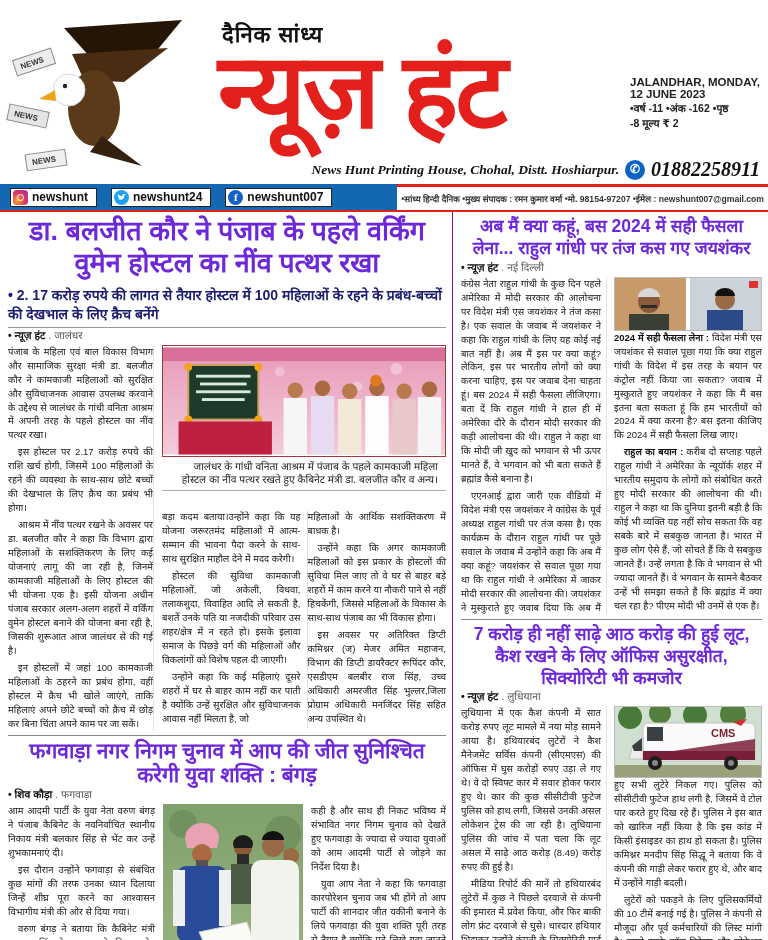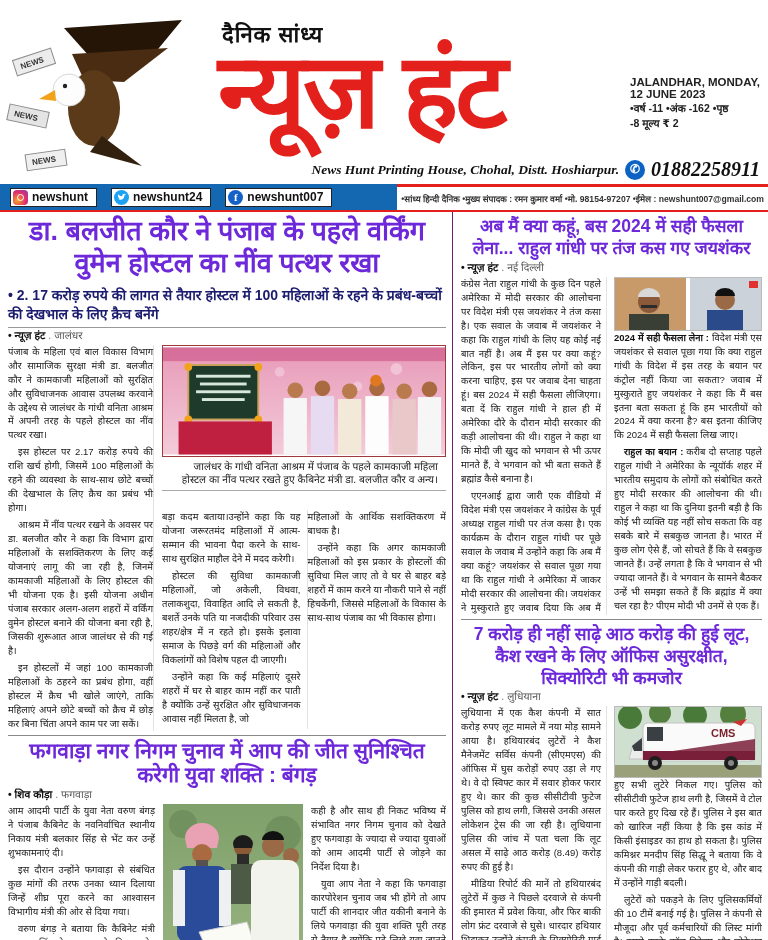--- a/index.html
+++ b/index.html
@@ -204,20 +204,21 @@
           <div class="caption">जालंधर के गांधी वनिता आश्रम में पंजाब के पहले कामकाजी महिला होस्टल का नींव पत्थर रखते हुए कैबिनेट मंत्री डा. बलजीत कौर व अन्य।</div>
           <div class="a1-cols">
             <div class="col">
               <p class="body">बड़ा कदम बताया।उन्होंने कहा कि यह योजना जरूरतमंद महिलाओं में आत्म-सम्मान की भावना पैदा करने के साथ-साथ सुरक्षित माहौल देने में मदद करेगी।</p>
               <p class="body">होस्टल की सुविधा कामकाजी महिलाओं, जो अकेली, विधवा, तलाकशुदा, विवाहित आदि ले सकती है, बशर्ते उनके पति या नजदीकी परिवार उस शहर/क्षेत्र में न रहते हो। इसके इलावा समाज के पिछड़े वर्ग की महिलाओं और विकलांगों को विशेष पहल दी जाएगी।</p>
               <p class="body">उन्होंने कहा कि कई महिलाएं दूसरे शहरों में घर से बाहर काम नहीं कर पाती है क्योंकि उन्हें सुरक्षित और सुविधाजनक आवास नहीं मिलता है, जो</p>
             </div>
             <div class="col">
               <p class="body">महिलाओं के आर्थिक सशक्तिकरण में बाधक है।</p>
               <p class="body">उन्होंने कहा कि अगर कामकाजी महिलाओं को इस प्रकार के होस्टलों की सुविधा मिल जाए तो वे घर से बाहर बड़े शहरों में काम करने या नौकरी पाने से नहीं हिचकेंगी, जिससे महिलाओं के विकास के साथ-साथ पंजाब का भी विकास होगा।</p>
+              <p class="body">इस अवसर पर अतिरिक्त डिप्टी कमिश्नर (ज) मेजर अमित महाजन, विभाग की डिप्टी डायरैक्टर रूपिंदर कौर, एसडीएम बलबीर राज सिंह, उच्च अधिकारी अमरजीत सिंह भुल्लर,जिला प्रोग्राम अधिकारी मनजिंदर सिंह सहित अन्य उपस्थित थे।</p>
             </div>
           </div>
         </div>
       </div>
     </div>
 
     <div class="a2">
       <h2 class="a2-head">फगवाड़ा नगर निगम चुनाव में आप की जीत सुनिश्चित करेगी युवा शक्ति : बंगड़</h2>
       <div class="byline">
         <span class="byline-name">शिव कौड़ा</span><span class="byline-place">फगवाड़ा</span>

